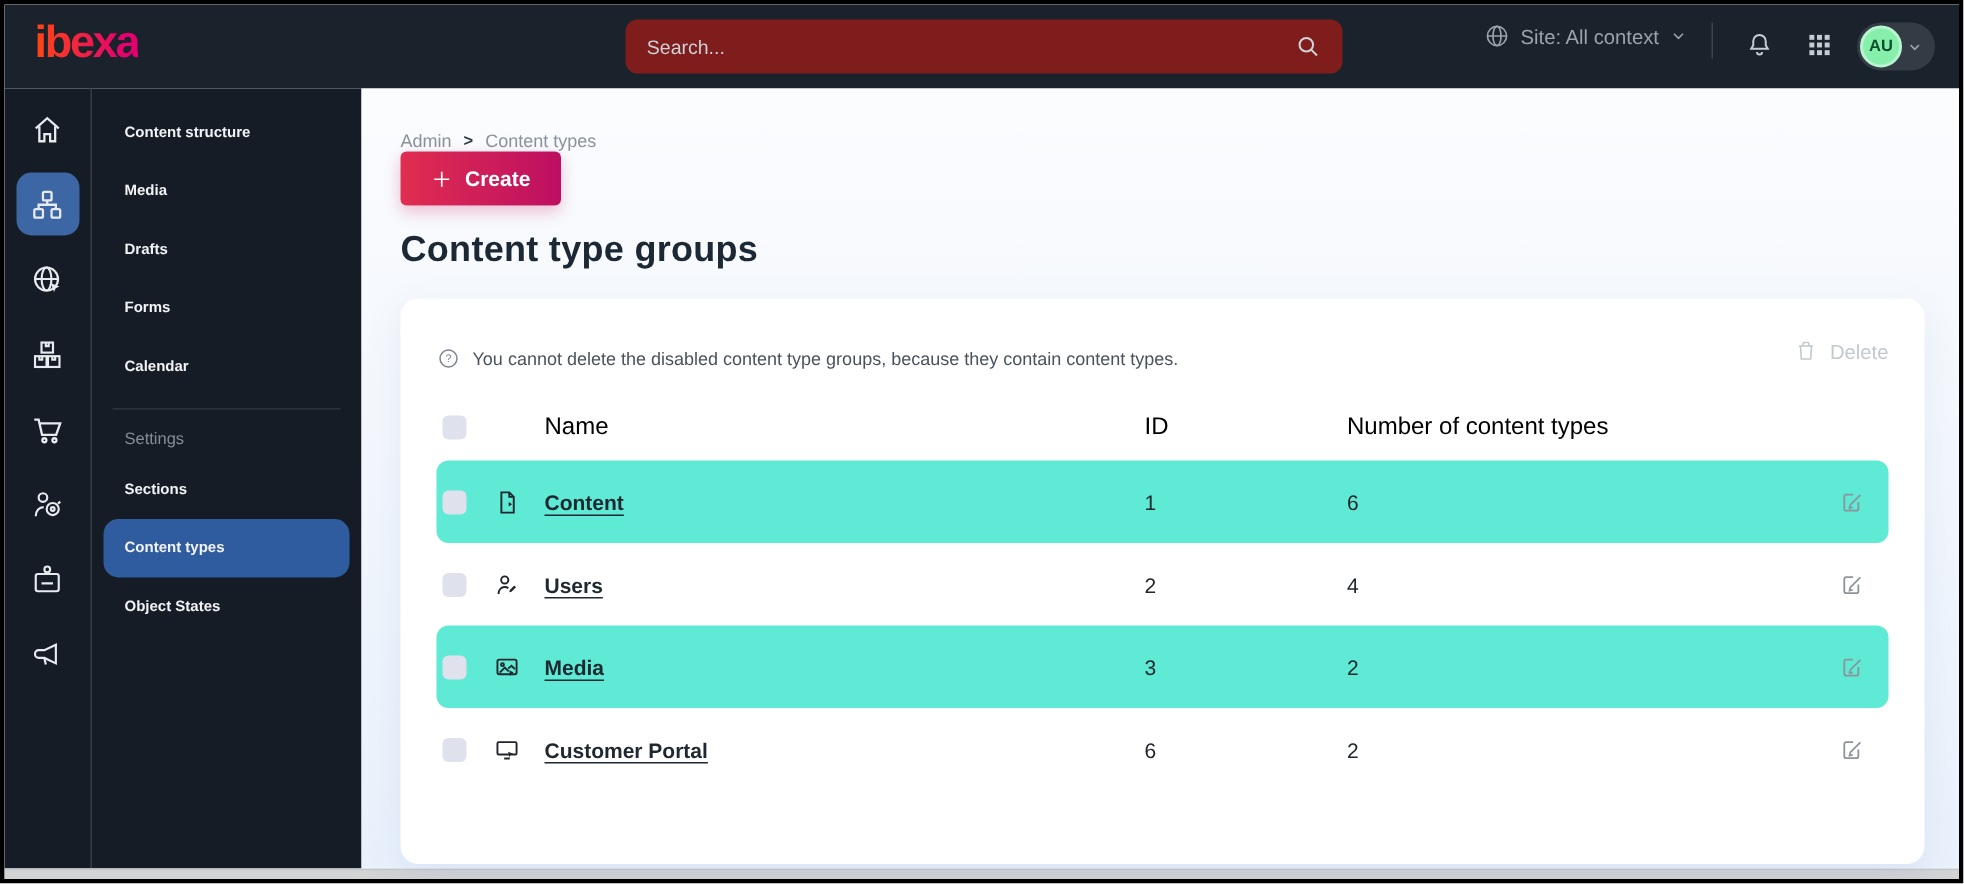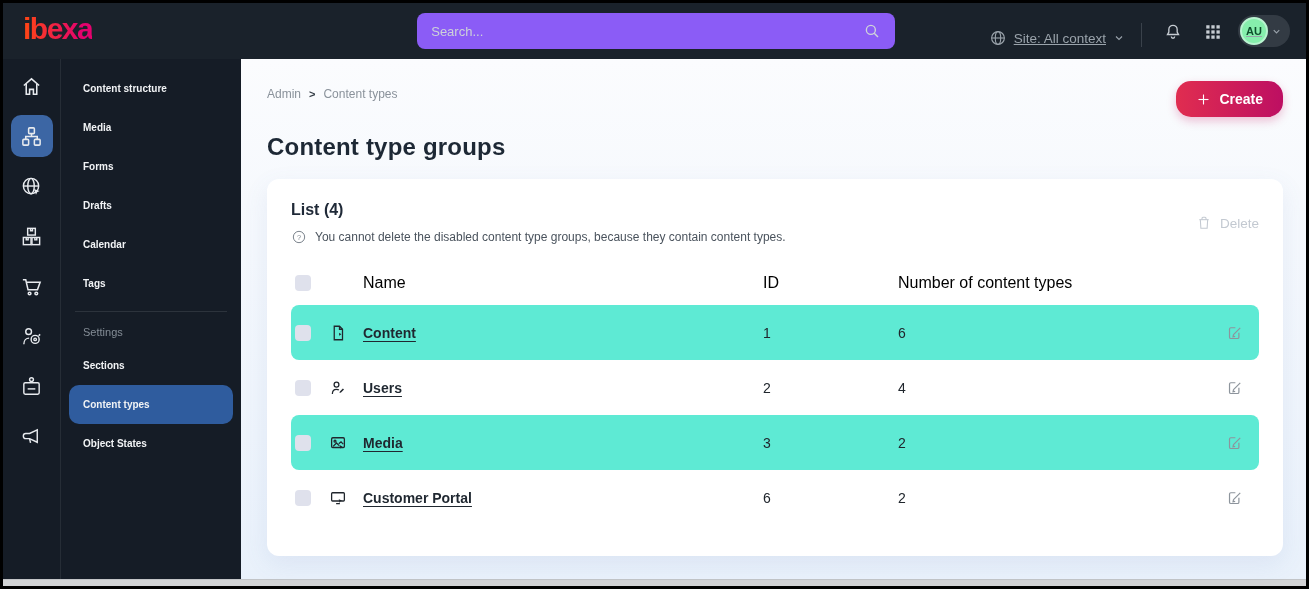--- a/index.html
+++ b/index.html
@@ -3,49 +3,49 @@
 <meta charset="utf-8">
 <style>
   * { margin:0; padding:0; box-sizing:border-box; }
   html,body { width:1309px; height:589px; }
   body { font-family:"Liberation Sans", sans-serif; background:#fff; }
   .frame { width:1309px; height:589px; border:3px solid #000000; display:flex; flex-direction:column; overflow:hidden; background:#fff; }
 
   
   .topbar { height:56px; background:#1a222b; display:flex; align-items:center; flex:0 0 56px; padding:0 16px 0 20px; }
   .logo { font-size:30px; font-weight:700; letter-spacing:-1.5px; background:linear-gradient(90deg,#ff4713 0%,#e4026e 85%); -webkit-background-clip:text; background-clip:text; color:transparent; line-height:1; padding-bottom:4px; }
-  .search-wrap { margin-left:325px; width:478px; height:36px; background:#8b5cf6; border-radius:8px; display:flex; align-items:center; padding:0 14px; }
+  .search-wrap { margin-left:325px; width:478px; height:36px; background:#7f1d1d; border-radius:8px; display:flex; align-items:center; padding:0 14px; }
   .search-wrap input { flex:1; background:transparent; border:none; outline:none; color:#e8ebee; font-size:13px; font-family:"Liberation Sans",sans-serif; }
   .search-wrap input::placeholder { color:#cdd2d8; }
-  .tb-right { margin-left:auto; display:flex; align-items:flex-end; gap:10px; color:#9aa3ab;text-decoration:underline; }
+  .tb-right { margin-left:auto; display:flex; align-items:flex-start; gap:10px; color:#9aa3ab; }
   .tb-item { display:flex; align-items:center; gap:7px; color:#9aa3ab; font-size:13.5px; cursor:pointer; }
   .tb-divider { width:1px; height:24px; background:#3a424b; margin:0 6px; }
   .icon-btn { width:30px; height:30px; display:flex; align-items:center; justify-content:center; color:#c6ccd2; cursor:pointer; }
   .avatar-pill { display:flex; align-items:center; gap:3px; background:#333b44; border-radius:16px; padding:2px 8px 2px 2px; cursor:pointer; }
   .avatar { width:28px; height:28px; border-radius:50%; background:#86efac; border:2px solid #b9f4d0; color:#0d4f2b; font-size:11px; font-weight:700; display:flex; align-items:center; justify-content:center; }
 
   
   .app-body { flex:1; display:flex; min-height:0; }
   .rail { width:58px; background:#151c26; border-right:1px solid #262d36; display:flex; flex-direction:column; align-items:center; padding-top:6px; gap:8px; flex:0 0 58px; }
   .rail-item { width:42px; height:42px; border-radius:10px; display:flex; align-items:center; justify-content:center; color:#e7eaee; cursor:pointer; }
   .rail-item.active { background:#3c66a4; }
 
   .sidebar { width:180px; background:#151c26; flex:0 0 180px; padding:10px 8px 0 8px; color:#f1f3f5; }
   .menu-item { height:39px; display:flex; align-items:center; padding:0 14px; font-size:10px; font-weight:600; border-radius:10px; cursor:pointer; white-space:nowrap; }
   .menu-item.active { background:#2f5c9e; }
   .menu-divider { height:1px; background:#2c333c; margin:8px 6px; }
   .menu-section { font-size:11px; color:#848d96; padding:6px 14px 8px; font-weight:400; }
 
   
   .main { flex:1; background:linear-gradient(180deg,#fbfcfe 0%, #e9f1fb 100%); padding:22px 23px 0 26px; position:relative; min-width:0; }
-  .main-header { display:flex; align-items:flex-start; justify-content:space-between; }
+  .main-header { display:flex; align-items:flex-start; justify-content:space-between;flex-direction:column; }
   .breadcrumb { font-size:12px; color:#8a929b; display:flex; align-items:center; gap:8px; margin-top:6px; }
   .breadcrumb .crumb { cursor:pointer; }
   .breadcrumb .sep { color:#343d46; font-weight:700; font-size:11px; }
-  .create-btn { display:flex; align-items:center; gap:8px; border:none; color:#fff; font-size:14px; font-weight:600; font-family:"Liberation Sans",sans-serif; background:linear-gradient(90deg,#e02d50 0%,#bd0f62 100%); border-radius:15px; padding:10px 20px; cursor:pointer; box-shadow:0 4px 10px rgba(200,20,90,.25); }
+  .create-btn { display:flex; align-items:center; gap:8px; border:none; color:#fff; font-size:14px; font-weight:600; font-family:"Liberation Sans",sans-serif; background:linear-gradient(90deg,#e02d50 0%,#bd0f62 100%); border-radius:4px; padding:10px 20px; cursor:pointer; box-shadow:0 4px 10px rgba(200,20,90,.25); }
   .page-title { font-size:24px; font-weight:700; color:#1d2835; margin-top:16px; letter-spacing:.2px; }
 
   .card { margin-top:18px; background:#fff; border-radius:12px; box-shadow:0 8px 24px rgba(90,120,180,.10); padding:22px 24px 14px; height:377px; }
   .card-header { display:flex; justify-content:space-between; align-items:center; }
   .list-title { font-size:16px; font-weight:700; color:#1f2937; }
   .list-hint { display:flex; align-items:center; gap:8px; margin-top:10px; font-size:12px; color:#4a535d; }
   .delete-btn { display:flex; align-items:center; gap:8px; background:none; border:none; color:#c3c9d1; font-size:13.5px; font-family:"Liberation Sans",sans-serif; cursor:not-allowed; }
 
   .table { margin-top:16px; }
   .trow { display:grid; grid-template-columns:34px 34px 400px 135px 1fr 40px; align-items:center; padding:0 4px; }
@@ -214,30 +214,27 @@
     </nav>
 
     <nav class="sidebar">
       <div class="menu-item">
           <span>Content structure</span>
         </div>
       <div class="menu-item">
           <span>Media</span>
         </div>
       <div class="menu-item">
+          <span>Drafts</span>
+        </div>
+      <div class="menu-item">
           <span>Forms</span>
         </div>
       <div class="menu-item">
-          <span>Drafts</span>
-        </div>
-      <div class="menu-item">
           <span>Calendar</span>
-        </div>
-      <div class="menu-item">
-          <span>Tags</span>
         </div>
       <div class="menu-divider"></div>
       <div class="menu-section">Settings</div>
       <div class="menu-item">
           <span>Sections</span>
         </div>
       <div class="menu-item active">
           <span>Content types</span>
         </div>
       <div class="menu-item">
@@ -261,21 +258,20 @@
           </span>
           <span>Create</span>
         </button>
       </div>
 
       <h1 class="page-title">Content type groups</h1>
 
       <section class="card">
         <div class="card-header">
           <div>
-            <div class="list-title">List (4)</div>
             <div class="list-hint">
               <span style="color:#7c848d">
                 <svg width="16" height="16" viewBox="0 0 24 24" fill="none" stroke="currentColor" stroke-width="1.5">
                     <circle cx="12" cy="12" r="8.5"></circle>
                     <text x="12" y="16" text-anchor="middle" font-size="11" fill="currentColor" stroke="none" font-family="Liberation Sans, sans-serif">?</text>
                   </svg>
               </span>
               <span>You cannot delete the disabled content type groups, because they contain content types.</span>
             </div>
           </div>

